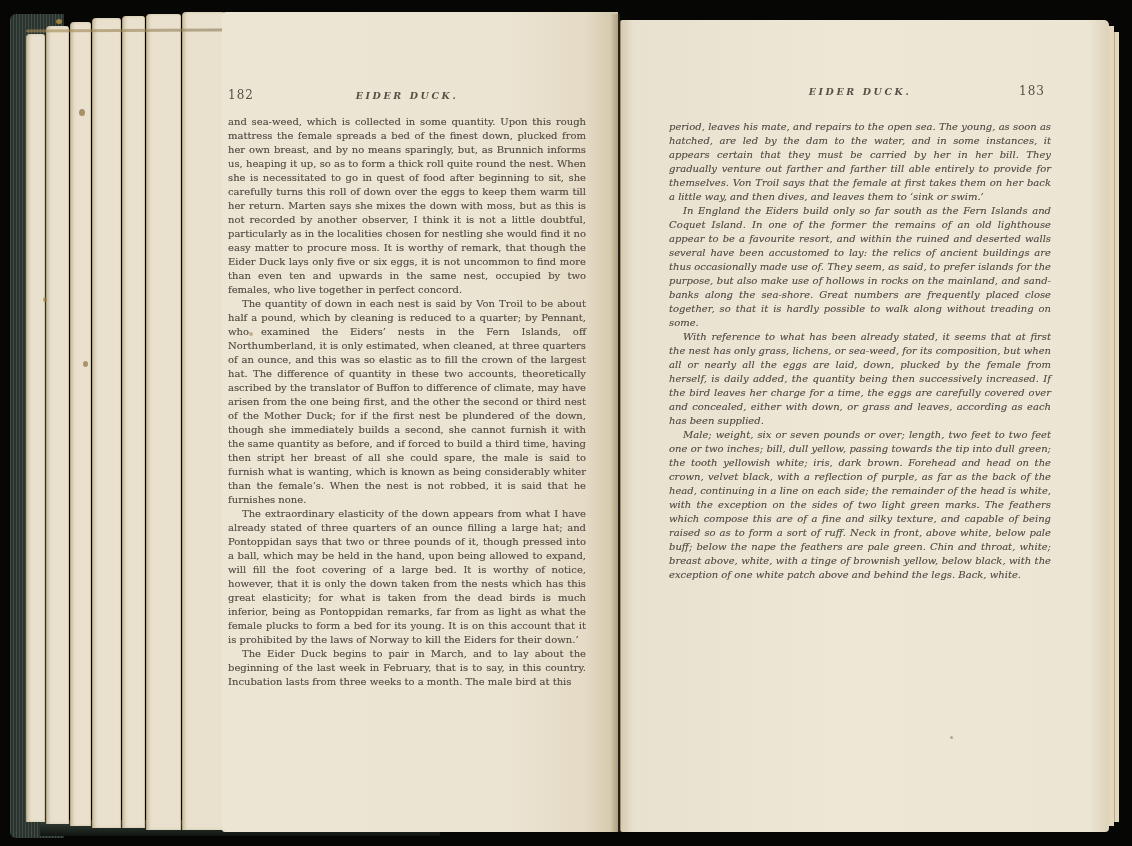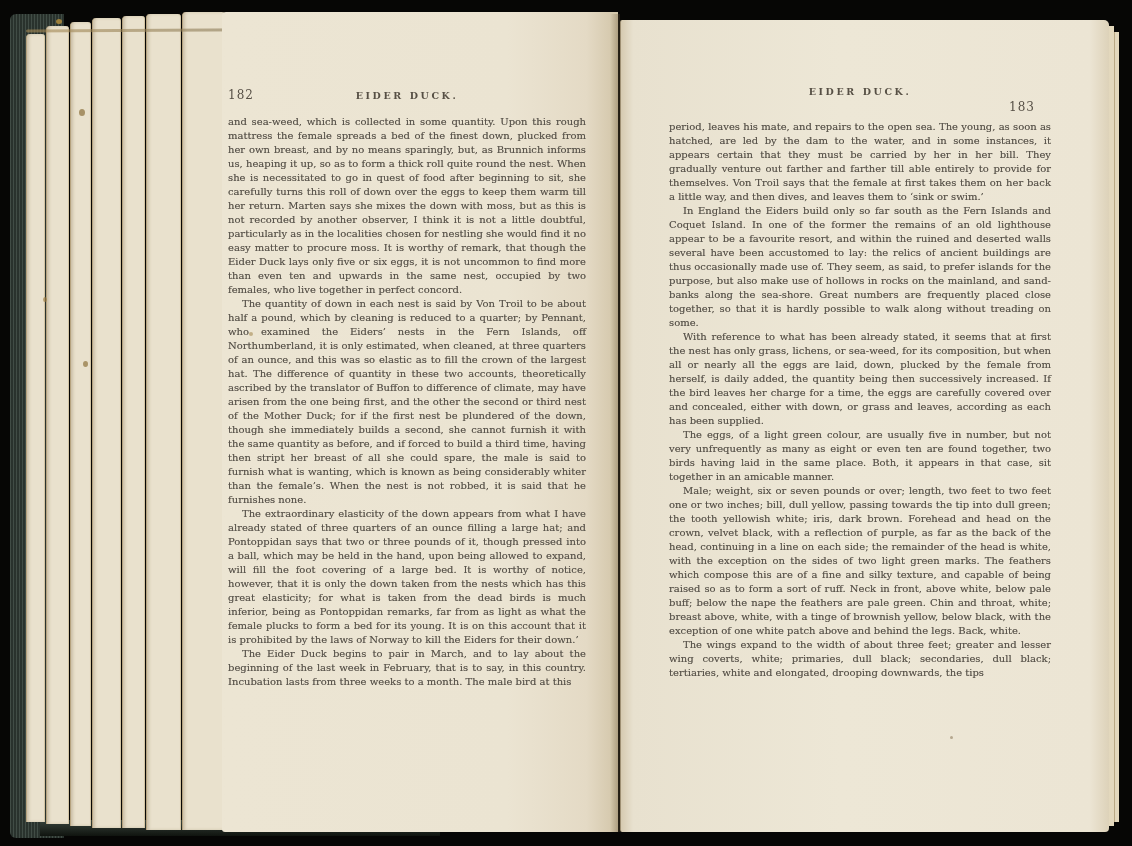--- a/index.html
+++ b/index.html
@@ -56,36 +56,37 @@
   .gutter {
     position:absolute; z-index:3; left:610px; top:14px; width:10px; height:818px;
     background:linear-gradient(to right, rgba(105,88,58,0) 0%, rgba(105,88,58,.35) 80%, rgba(60,48,30,.5) 100%);
     pointer-events:none;
   }
   
   .header-row { position:absolute; color:var(--ink-dark); }
   .running-header {
     font-size:9.5px; font-weight:bold; letter-spacing:2.6px; text-align:center;
     color:#564f44;
+    font-style:italic;
   }
   .page-num { font-size:12px; letter-spacing:1px; color:#575046; }
   
   .textblock {
     position:absolute; color:var(--ink);
     font-size:10px; line-height:14px; text-align:justify;
     text-shadow:0 0 .4px rgba(87,80,70,.55);
   }
   .textblock p { margin:0; text-indent:14px; }
   .textblock p.cont { text-indent:0; }
   .tb-left  { left:6px;  top:103px; width:358px; }
-  .tb-right { left:48px; top:100px; width:382px; }
+  .tb-right { left:48px; top:100px; width:382px;font-style:italic; }
   .hdr-left  { left:6px;  top:78px; width:358px; }
   .hdr-right { left:48px; top:66px; width:382px; }
   .pn-left  { position:absolute; left:0; top:-2px; }
-  .pn-right { position:absolute; right:16px; top:-2px;margin-top:16px; }
+  .pn-right { position:absolute; right:6px; top:-2px; }
   
   .speck { position:absolute; z-index:4; border-radius:50%; pointer-events:none; }
   .s1 { left:56px;  top:19px;  width:6px; height:5px; background:#a8873c; opacity:.9; }
   .s2 { left:79px;  top:109px; width:6px; height:7px; background:#8a6f3a; opacity:.7; }
   .s3 { left:43px;  top:297px; width:4px; height:5px; background:#9c7d42; opacity:.65; }
   .s4 { left:83px;  top:361px; width:5px; height:6px; background:#8f743d; opacity:.7; }
   .s5 { left:249px; top:332px; width:4px; height:4px; background:#a08349; opacity:.55; }
   .s6 { left:950px; top:736px; width:3px; height:3px; background:#7d6a4a; opacity:.5; }
   
   .deckle {
@@ -126,23 +127,21 @@
 
   <div class="page page-right">
     <div class="header-row hdr-right">
       <div class="running-header">EIDER DUCK.</div>
       <span class="page-num pn-right">183</span>
     </div>
     <div class="textblock tb-right">
       <p class="cont">period, leaves his mate, and repairs to the open sea.  The young, as soon as hatched, are led by the dam to the water, and in some instances, it appears certain that they must be carried by her in her bill.  They gradually venture out farther and farther till able entirely to provide for themselves.  Von Troil says that the female at first takes them on her back a little way, and then dives, and leaves them to ‘sink or swim.’</p>
       <p>In England the Eiders build only so far south as the Fern Islands and Coquet Island.  In one of the former the remains of an old lighthouse appear to be a favourite resort, and within the ruined and deserted walls several have been accustomed to lay: the relics of ancient buildings are thus occasionally made use of.  They seem, as said, to prefer islands for the purpose, but also make use of hollows in rocks on the mainland, and sand-banks along the sea-shore.  Great numbers are frequently placed close together, so that it is hardly possible to walk along without treading on some.</p>
       <p>With reference to what has been already stated, it seems that at first the nest has only grass, lichens, or sea-weed, for its composition, but when all or nearly all the eggs are laid, down, plucked by the female from herself, is daily added, the quantity being then successively increased.  If the bird leaves her charge for a time, the eggs are carefully covered over and concealed, either with down, or grass and leaves, according as each has been supplied.</p>
-      <p>The eggs, of a light green colour, are usually five in number, but not very unfrequently as many as eight or even ten are found together, two birds having laid in the same place.  Both, it appears in that case, sit together in an amicable manner.</p>
       <p>Male; weight, six or seven pounds or over; length, two feet to two feet one or two inches; bill, dull yellow, passing towards the tip into dull green; the tooth yellowish white; iris, dark brown.  Forehead and head on the crown, velvet black, with a reflection of purple, as far as the back of the head, continuing in a line on each side; the remainder of the head is white, with the exception on the sides of two light green marks.  The feathers which compose this are of a fine and silky texture, and capable of being raised so as to form a sort of ruff.  Neck in front, above white, below pale buff; below the nape the feathers are pale green.  Chin and throat, white; breast above, white, with a tinge of brownish yellow, below black, with the exception of one white patch above and behind the legs.  Back, white.</p>
-      <p>The wings expand to the width of about three feet; greater and lesser wing coverts, white; primaries, dull black; secondaries, dull black; tertiaries, white and elongated, drooping downwards, the tips</p>
     </div>
   </div>
 
   <div class="redge r1"></div>
   <div class="redge r2"></div>
   <div class="gutter"></div>
 
   <div class="speck s1"></div>
   <div class="speck s2"></div>
   <div class="speck s3"></div>

